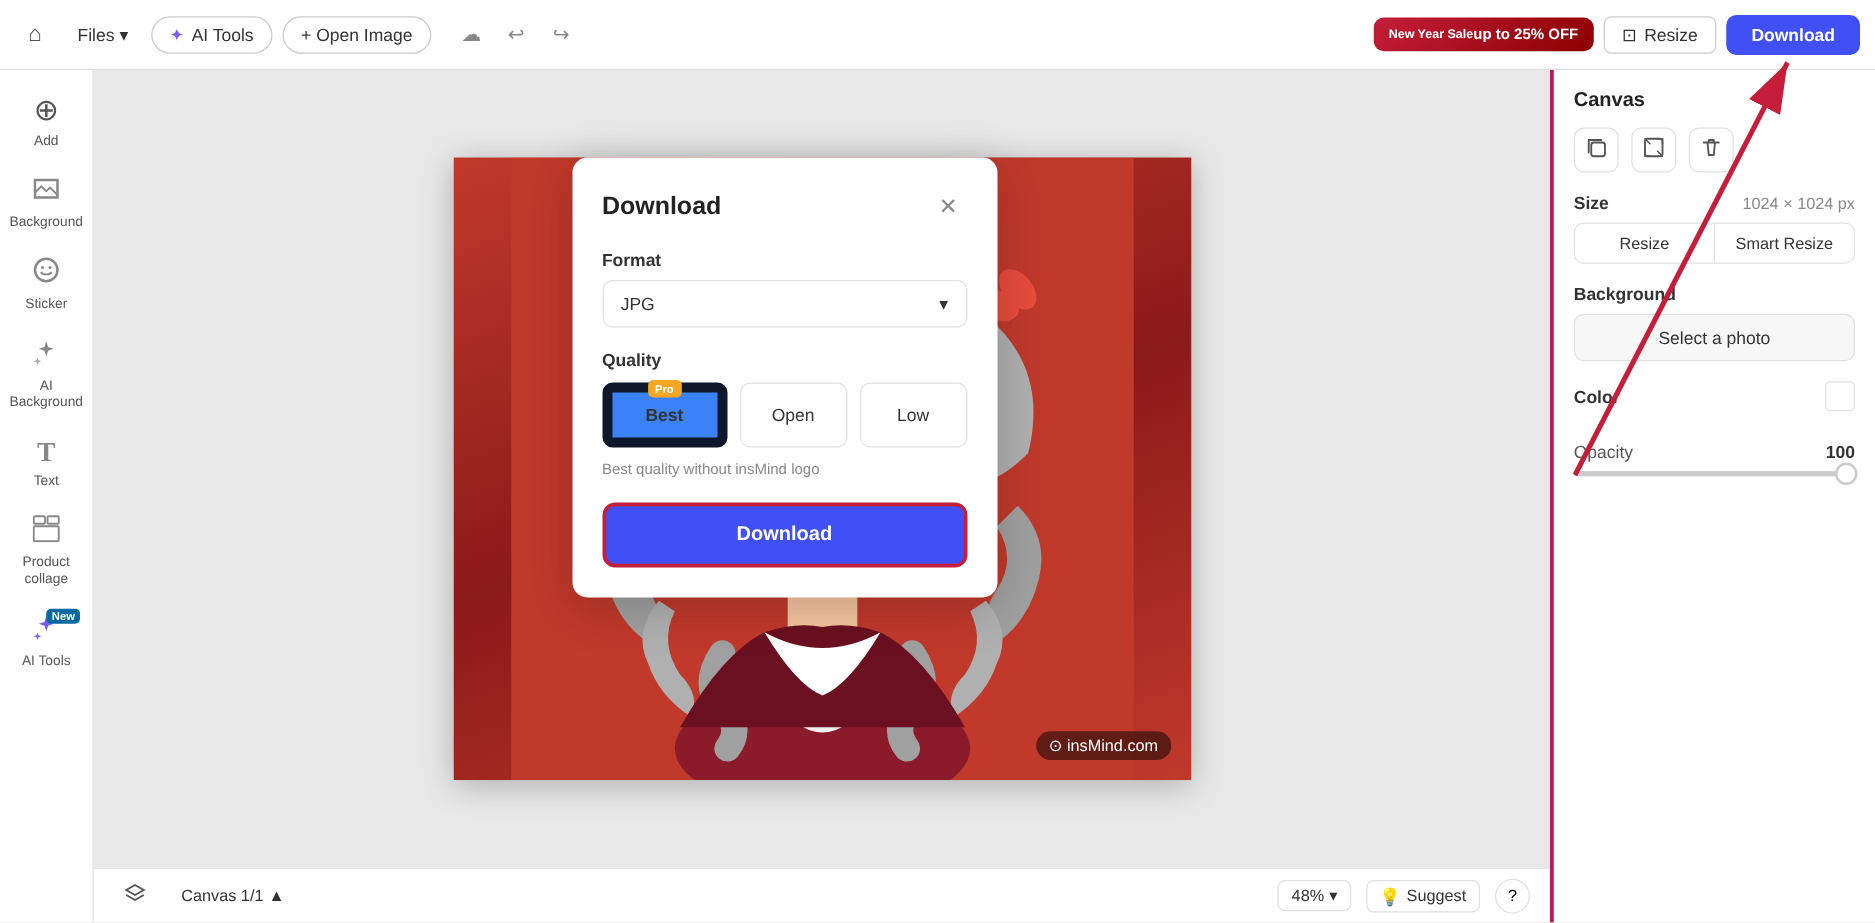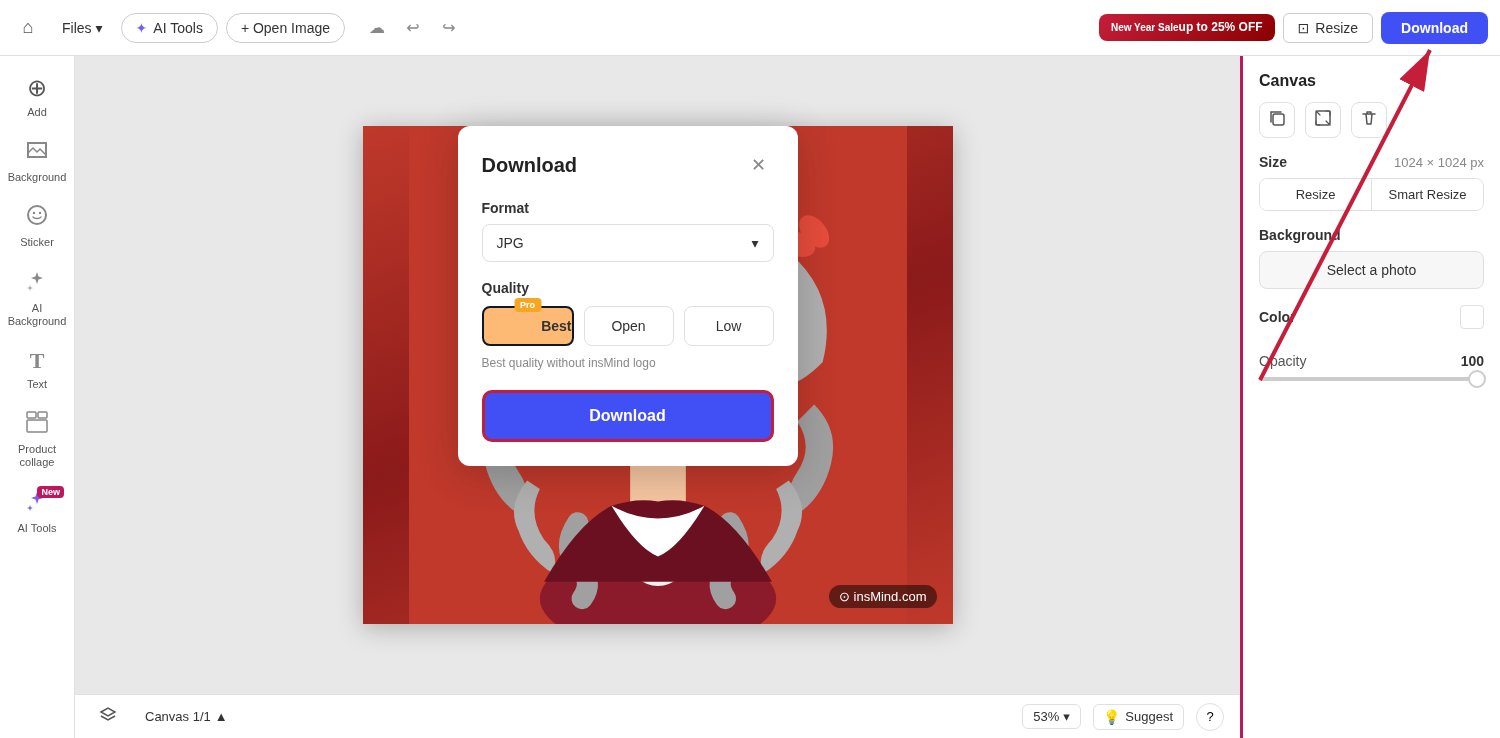--- a/index.html
+++ b/index.html
@@ -99,21 +99,21 @@
     .sidebar-item {
       display: flex; flex-direction: column; align-items: center; justify-content: center;
       width: 100%; padding: 10px 4px;
       cursor: pointer; border-radius: 8px;
       gap: 4px;
     }
     .sidebar-item .icon { font-size: 22px; color: #555; }
     .sidebar-item .label { font-size: 11px; color: #555; text-align: center; line-height: 1.2; }
     .sidebar-item.new-badge { position: relative; }
     .badge-new {
-      background: #be185d;
+      background: #0369a1;
       color: #fff;
       font-size: 9px;
       font-weight: 700;
       padding: 1px 4px;
       border-radius: 4px;
       position: absolute;
       top: 6px;
       right: 10px;
     }
 
@@ -232,21 +232,21 @@
     .quality-label { font-size: 14px; font-weight: 600; color: #333; margin-bottom: 10px; }
     .quality-options { display: flex; gap: 10px; margin-bottom: 10px; }
     .quality-btn {
       flex: 1; padding: 10px 0;
       border: 1.5px solid #e0e0e0; border-radius: 8px;
       font-size: 14px; color: #333; background: #fff;
       cursor: pointer; text-align: center; font-weight: 500;
       position: relative;
     }
     .quality-btn.selected {
-      border: 2px solid #0f172a; background: #fdba74; font-weight: 700; text-align: right;
+      border: 8px solid #0f172a; background: #3b82f6; font-weight: 700;
     }
     .pro-badge {
       position: absolute;
       top: -10px; left: 50%; transform: translateX(-50%);
       background: #f5a623;
       color: #fff;
       font-size: 9px;
       font-weight: 700;
       padding: 2px 6px;
       border-radius: 4px;
@@ -568,21 +568,21 @@
             <path d="M2 10l7 4 7-4" stroke="#555" stroke-width="1.5" fill="none"></path>
           </svg>
         </span>
       </button>
       <div class="canvas-label">
         <span>Canvas 1/1</span>
         <span>▲</span>
       </div>
       <div class="spacer"></div>
       <div class="zoom-control">
-        <span>53%</span>
+        <span>48%</span>
         <span>▾</span>
       </div>
       <div class="suggest-btn">
         <span style="font-size:14px;">💡</span>
         <span>Suggest</span>
       </div>
       <button class="help-btn">
         <span>?</span>
       </button>
     </div>

